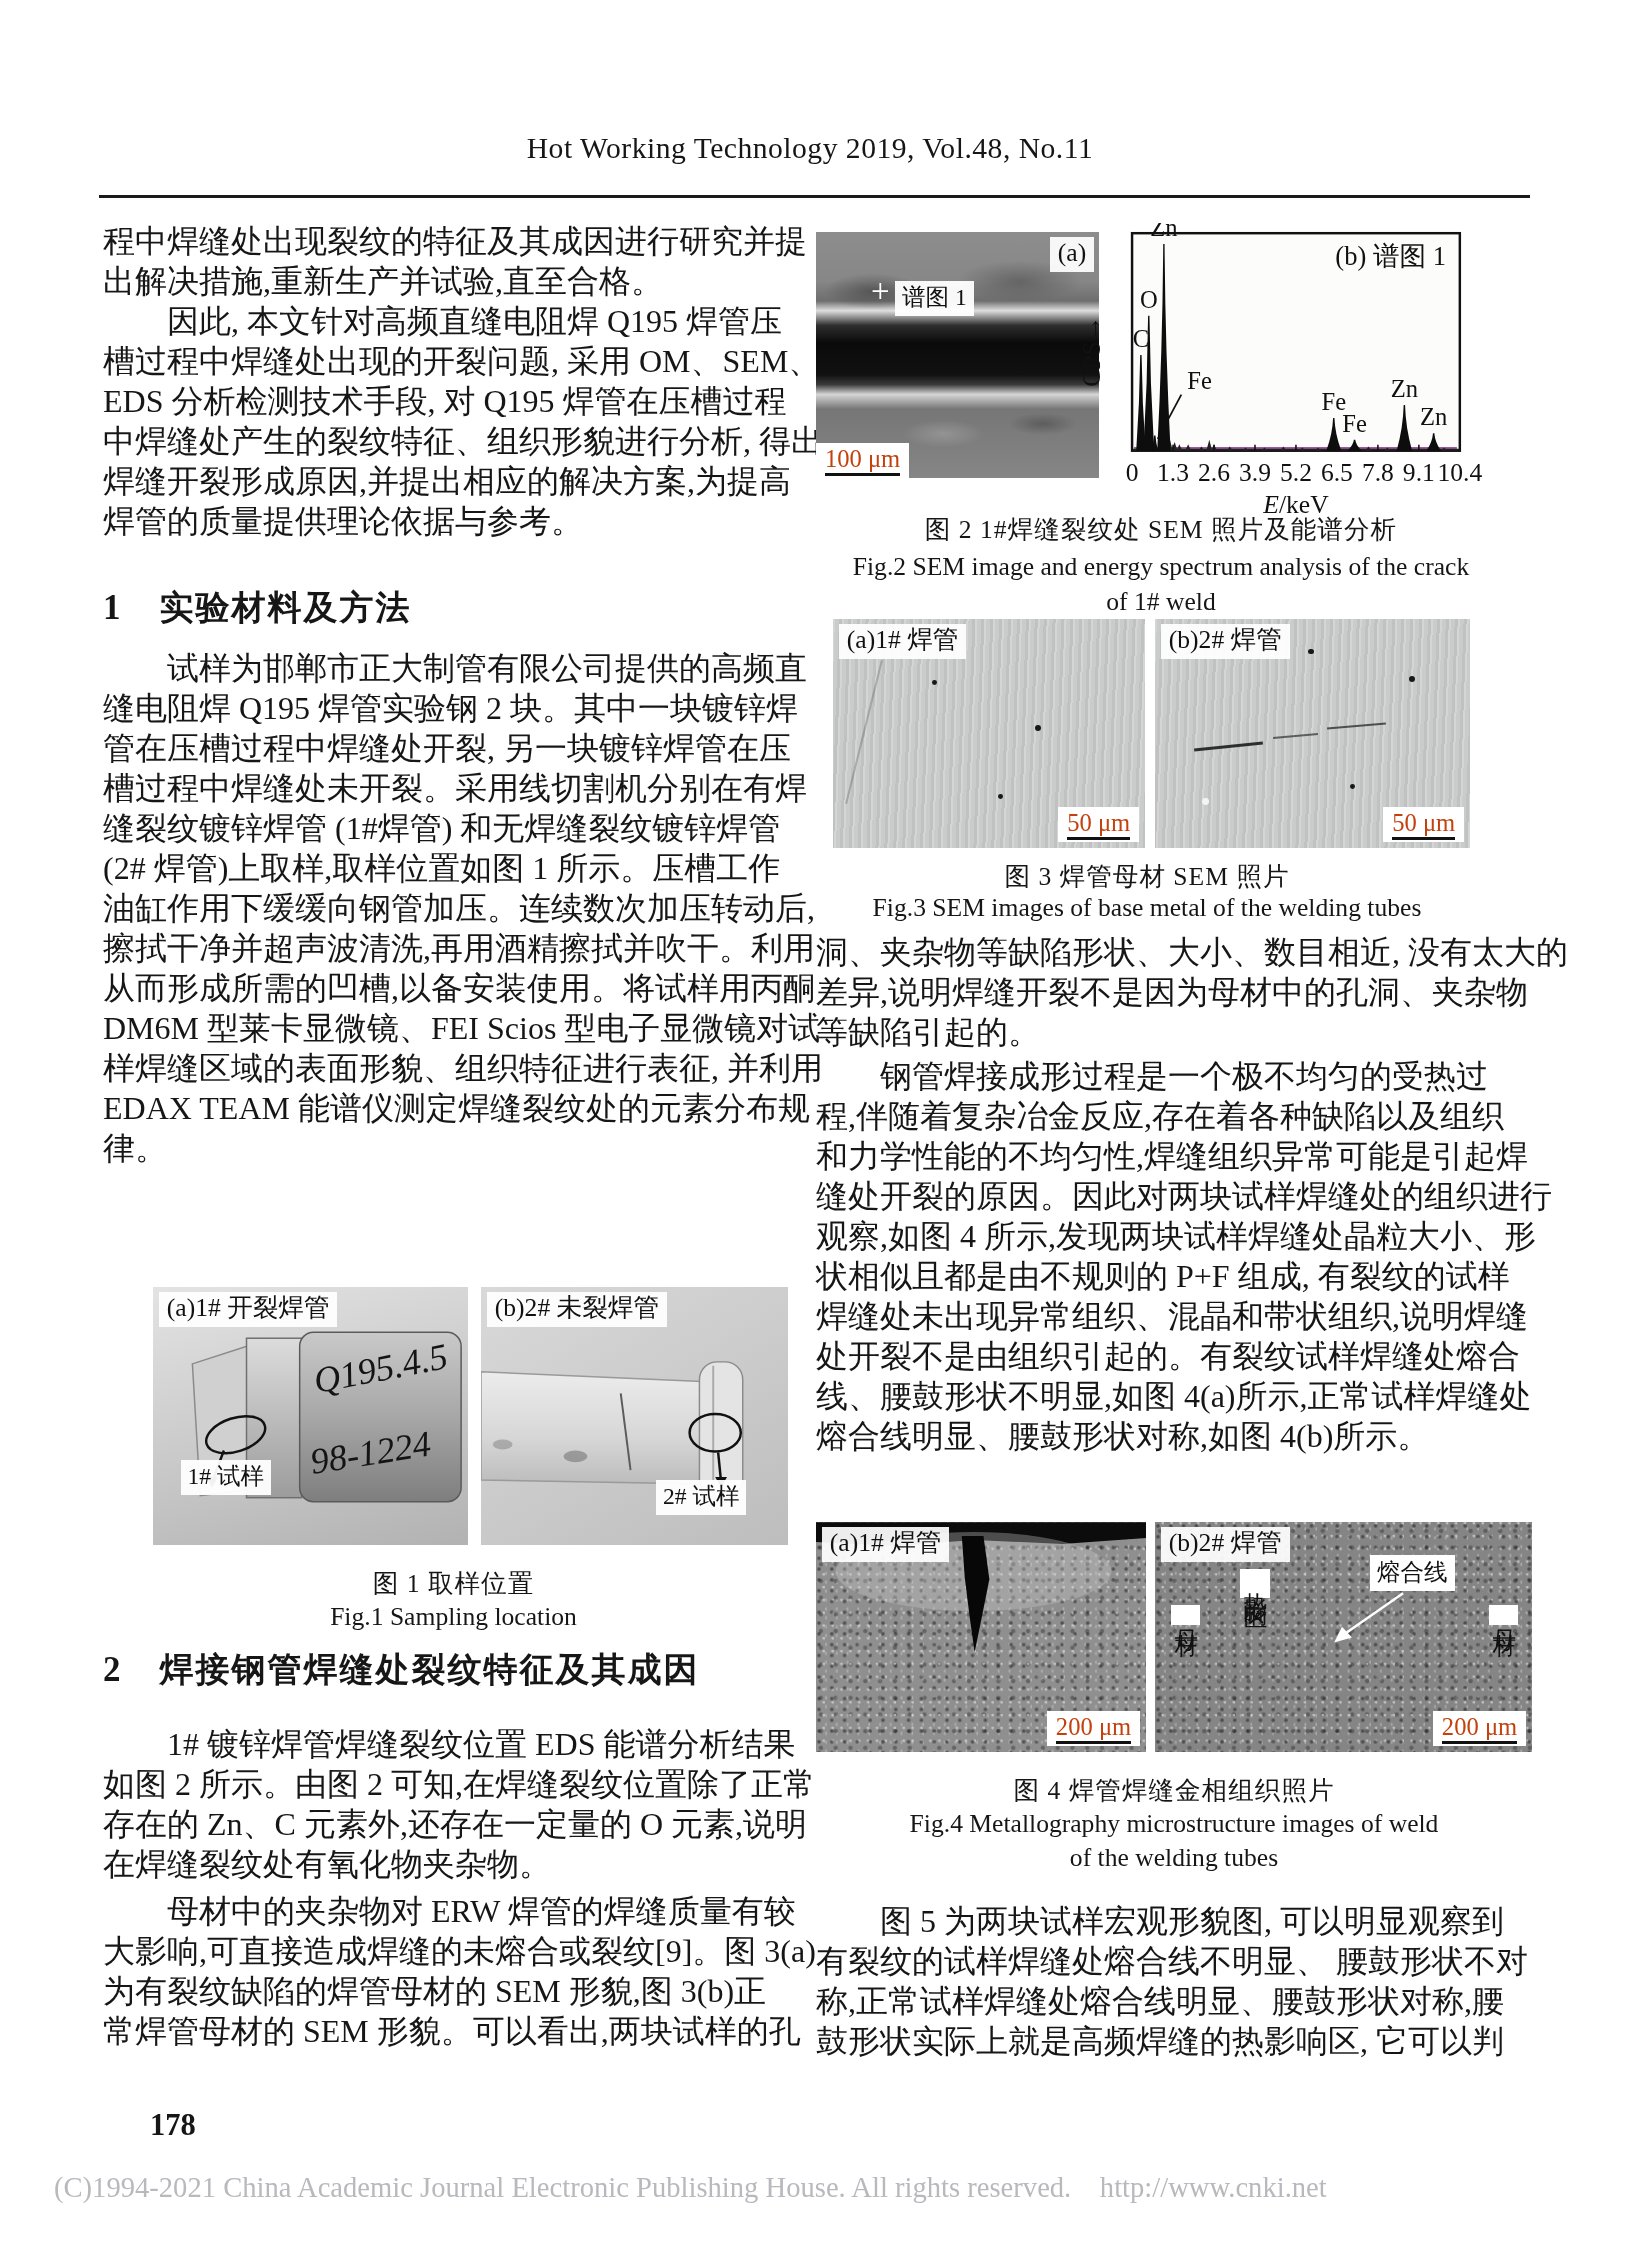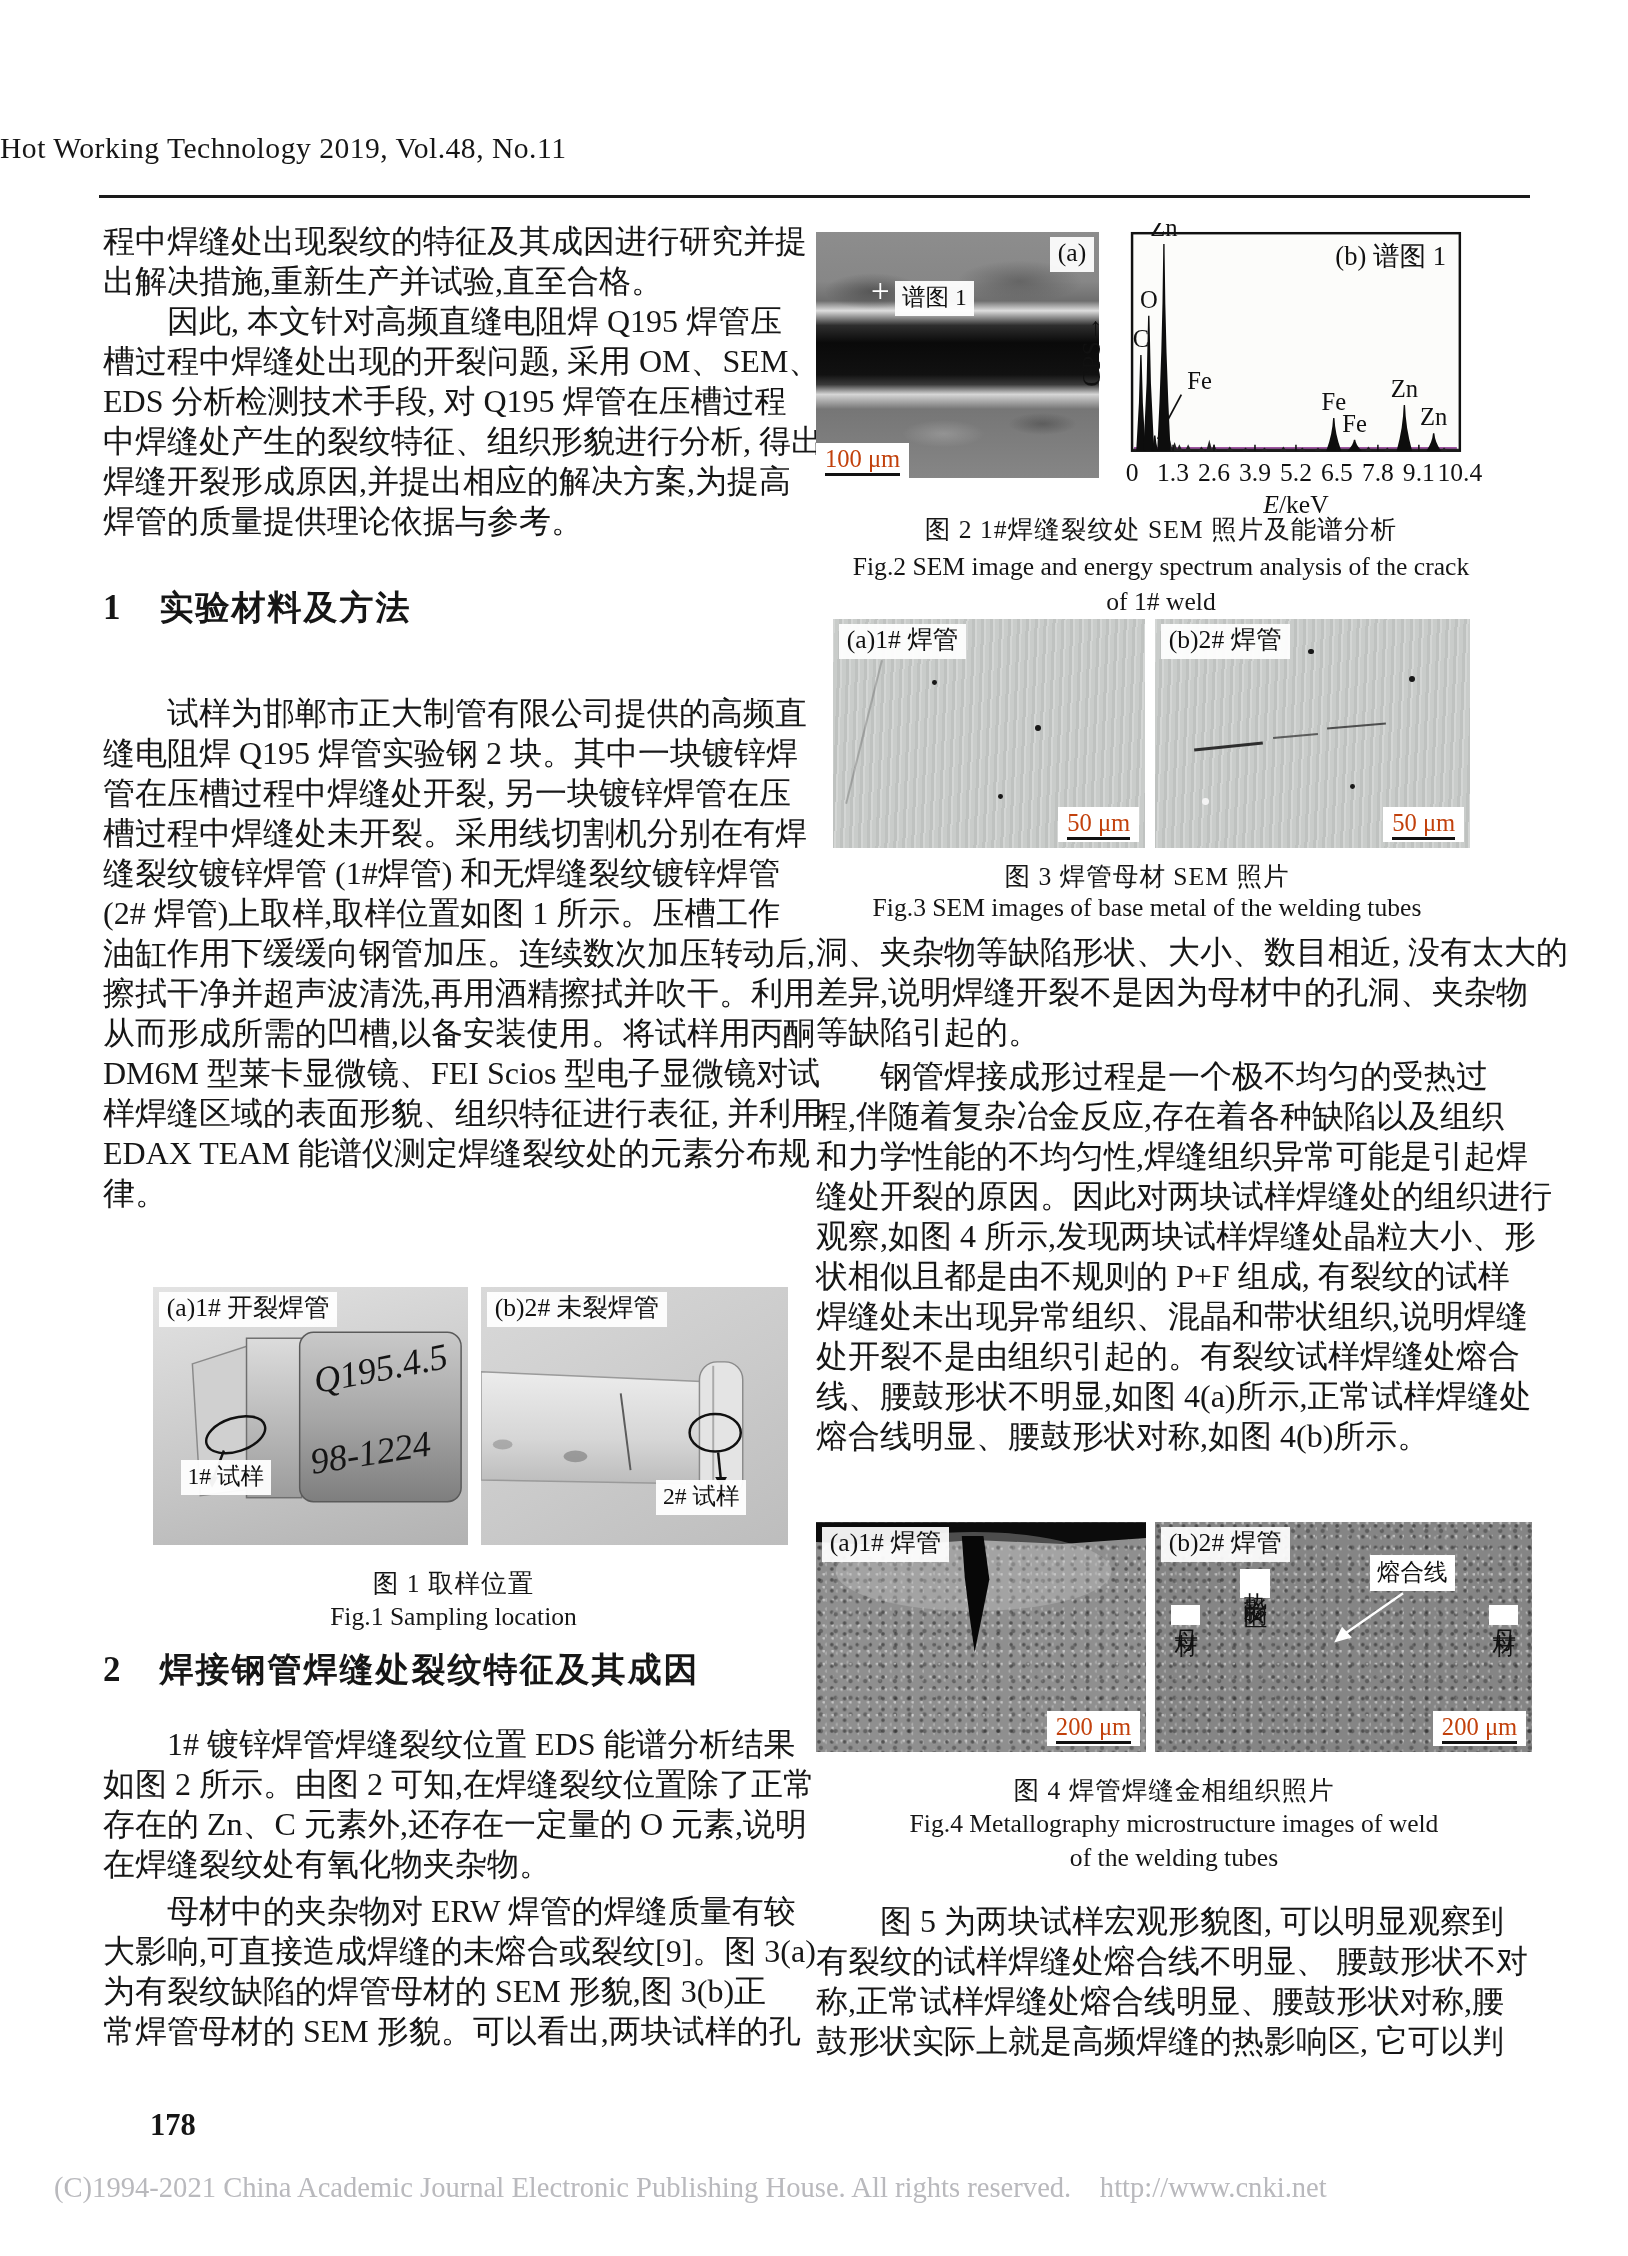--- a/index.html
+++ b/index.html
@@ -1,19 +1,19 @@
 <!DOCTYPE html>
 <html><head>
 <meta charset="utf-8">
 <style>
   html,body{margin:0;padding:0;background:#e8e8e8;}
   .page{position:relative;width:1628px;height:2257px;background:#ffffff;margin:0 auto;
         font-family:"Liberation Serif","DejaVu Serif",serif;color:#161616;overflow:hidden;}
   .abs{position:absolute;}
-  .jheader{position:absolute;top:132px;left:0;width:1620px;text-align:left;font-size:29.6px;letter-spacing:0.5px;}
+  .jheader{position:absolute;top:132px;left:0;width:1620px;text-align:center;font-size:29.6px;letter-spacing:0.5px;}
   .rule{position:absolute;top:195px;left:99px;width:1431px;height:3px;background:#1a1a1a;}
   .para{position:absolute;font-size:32px;line-height:40px;}
   .lp{left:103px;width:701px;}
   .rp{left:816px;width:719px;}
   .tline{white-space:pre;}
   .sect{position:absolute;left:103px;white-space:nowrap;}
   .snum{font-weight:bold;font-size:35px;margin-right:39px;}
   .stitle{font-family:"Liberation Sans","DejaVu Sans",sans-serif;font-weight:bold;font-size:34px;letter-spacing:2px;}
   .cap{position:absolute;text-align:center;font-size:25.6px;}
   .capzh{letter-spacing:1px;}
@@ -71,21 +71,21 @@
       <div class="tline">EDS 分析检测技术手段, 对 Q195 焊管在压槽过程</div>
       <div class="tline">中焊缝处产生的裂纹特征、组织形貌进行分析, 得出</div>
       <div class="tline">焊缝开裂形成原因,并提出相应的解决方案,为提高</div>
       <div class="tline">焊管的质量提供理论依据与参考。</div>
     </div>
 
   <div class="sect" style="top:585px;">
     <span class="snum">1</span><span class="stitle">实验材料及方法</span>
   </div>
 
-  <div class="para lp" style="top:648px;margin-top:45px;">
+  <div class="para lp" style="top:648px;">
       <div class="tline">　　试样为邯郸市正大制管有限公司提供的高频直</div>
       <div class="tline">缝电阻焊 Q195 焊管实验钢 2 块。其中一块镀锌焊</div>
       <div class="tline">管在压槽过程中焊缝处开裂, 另一块镀锌焊管在压</div>
       <div class="tline">槽过程中焊缝处未开裂。采用线切割机分别在有焊</div>
       <div class="tline">缝裂纹镀锌焊管 (1#焊管) 和无焊缝裂纹镀锌焊管</div>
       <div class="tline">(2# 焊管)上取样,取样位置如图 1 所示。压槽工作</div>
       <div class="tline">油缸作用下缓缓向钢管加压。连续数次加压转动后,</div>
       <div class="tline">擦拭干净并超声波清洗,再用酒精擦拭并吹干。利用</div>
       <div class="tline">从而形成所需的凹槽,以备安装使用。将试样用丙酮</div>
       <div class="tline">DM6M 型莱卡显微镜、FEI Scios 型电子显微镜对试</div>

